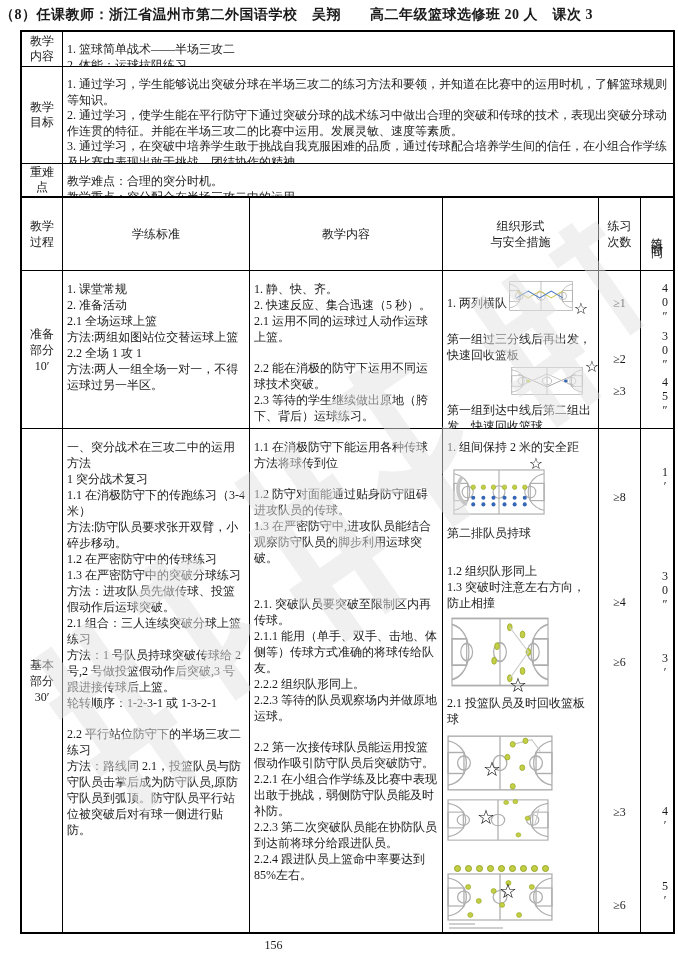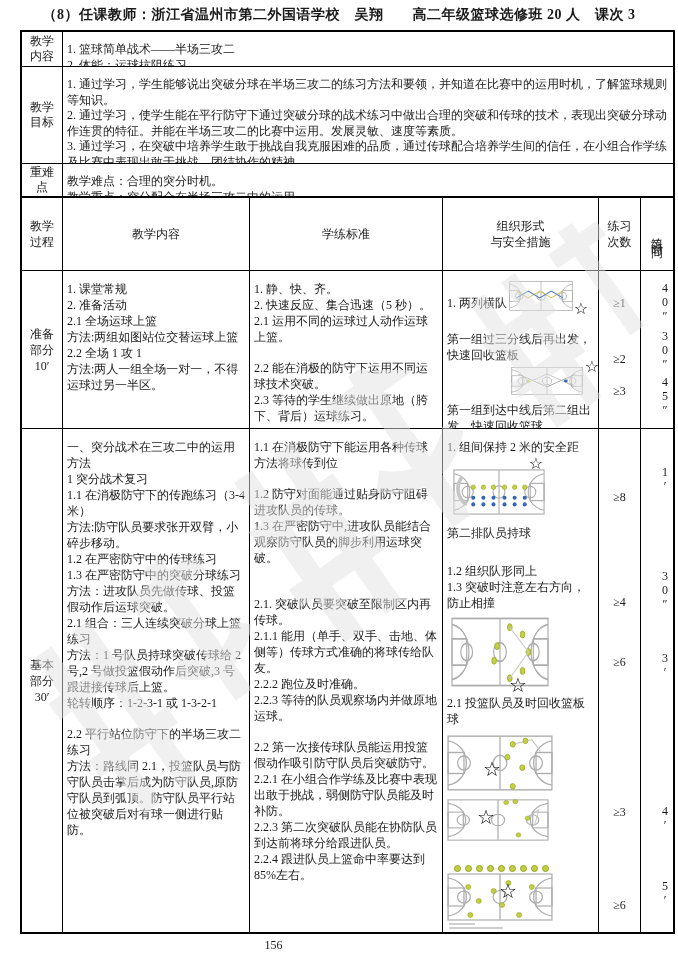--- a/index.html
+++ b/index.html
@@ -4,21 +4,21 @@
 <style>
   html,body{margin:0;padding:0;}
   body{
     width:678px;height:959px;position:relative;background:#ffffff;
     font-family:"Liberation Serif","DejaVu Serif",serif;
     color:#1a1a1a;overflow:hidden;
   }
   .page{position:absolute;inset:0;z-index:1;}
   
   .title{
-    position:absolute;left:0;top:6px;width:678px;text-align:center;
+    position:absolute;left:0;top:6px;width:678px;text-align:left;
     font-weight:bold;font-size:14px;letter-spacing:.5px;
   }
   
   .tbl{position:absolute;left:20px;border:2px solid #000;background:transparent;display:grid;}
   .info{top:30px;grid-template-columns:40px 611px;grid-template-rows:34px 97px 33px;}
   .main{top:196px;grid-template-columns:40px 187px 193px 156px 42px 33px;grid-template-rows:72px 158px 504px;}
   .cell{
     border-left:1px solid #000;border-top:1px solid #000;
     padding:10px 4px;font-size:12px;line-height:16px;overflow:hidden;
     position:relative;box-sizing:border-box;
@@ -121,24 +121,24 @@
       </div>
   </div>
 
   <div class="tbl main">
 
     <div class="cell c1 r1 hdr">
         <span class="ln">教学</span>
         <span class="ln">过程</span>
       </div>
     <div class="cell r1 hdr">
+        <span>学练标准</span>
+      </div>
+    <div class="cell r1 hdr">
         <span>教学内容</span>
-      </div>
-    <div class="cell r1 hdr">
-        <span>学练标准</span>
       </div>
     <div class="cell r1 hdr">
         <span class="ln">组织形式</span>
         <span class="ln">与安全措施</span>
       </div>
     <div class="cell r1 hdr">
         <span class="ln">练习</span>
         <span class="ln">次数</span>
       </div>
     <div class="cell r1 hdr">
@@ -230,21 +230,21 @@
 
     <div class="cell">
         <div class="ln">1.1 在消极防守下能运用各种传球方法将球传到位</div>
         <div class="ln blank"></div>
         <div class="ln">1.2 防守对面能通过贴身防守阻碍进攻队员的传球。</div>
         <div class="ln">1.3 在严密防守中,进攻队员能结合观察防守队员的脚步利用运球突破。</div>
         <div class="ln blank"></div>
         <div class="ln blank"></div>
         <div class="ln">2.1. 突破队员要突破至限制区内再传球。</div>
         <div class="ln">2.1.1 能用（单手、双手、击地、体侧等）传球方式准确的将球传给队友。</div>
-        <div class="ln">2.2.2 跑位及时准确。</div>
+        <div class="ln">2.2.2 组织队形同上。</div>
         <div class="ln">2.2.3 等待的队员观察场内并做原地运球。</div>
         <div class="ln blank"></div>
         <div class="ln">2.2 第一次接传球队员能运用投篮假动作吸引防守队员后突破防守。</div>
         <div class="ln">2.2.1 在小组合作学练及比赛中表现出敢于挑战，弱侧防守队员能及时补防。</div>
         <div class="ln">2.2.3 第二次突破队员能在协防队员到达前将球分给跟进队员。</div>
         <div class="ln">2.2.4 跟进队员上篮命中率要达到 85%左右。</div>
       </div>
 
     <div class="cell">
       <div>1. 组间保持 2 米的安全距</div>

